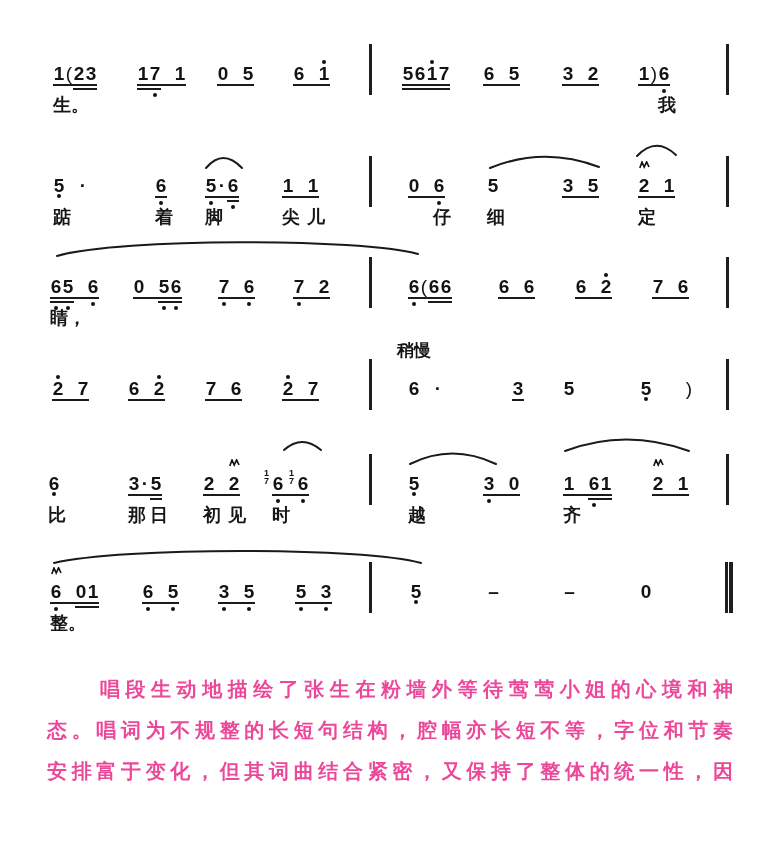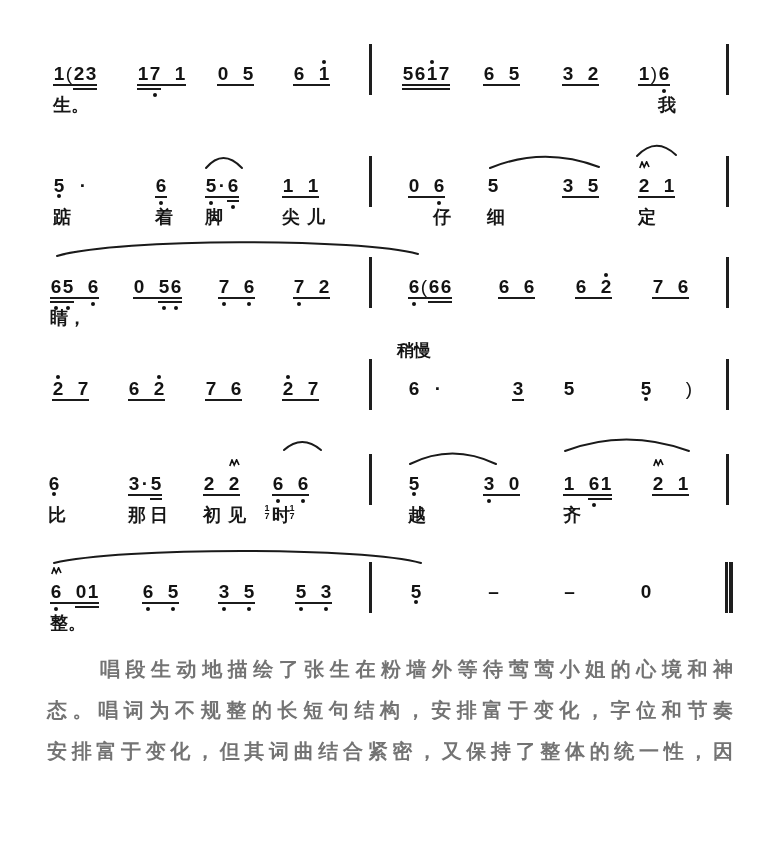--- a/index.html
+++ b/index.html
@@ -41,42 +41,42 @@
     .dn.u2 { top: 29px; }
     .up { top: -4px; }
 
     .lyric {
       position: absolute; left: 0; top: 32px;
       font: 700 18px/18px "DejaVu Sans", sans-serif; white-space: nowrap; text-align: left; color: #161616;
     }
     .orn { position: absolute; left: 50%; margin-left: -5px; top: -15px; width: 11px; height: 8px; }
     .grace {
       position: absolute; left: -8px; top: -5px; width: 6px;
-      font: 700 9px/8px "Liberation Sans", sans-serif; word-break: break-all; text-align: center; margin-top: 35px;
+      font: 700 9px/8px "Liberation Sans", sans-serif; word-break: break-all; text-align: left;
     }
 
     .bar { position: absolute; top: -20px; height: 51px; width: 3px; background: #1e1e1e; }
     .m0 .bar { left: 369px; }
     .m1 .bar { left: 726px; }
     .m1 .bar.final {
       left: 725px; width: 8px;
       background: linear-gradient(to right, #1e1e1e 0 3px, transparent 3px 4px, #1e1e1e 4px 8px);
     }
 
     .tempo {
       position: absolute; left: 397px; top: -38px;
       font: 700 17px/18px "DejaVu Sans", sans-serif; white-space: nowrap;
     }
 
     #slurs { position: absolute; left: 0; top: 0; width: 772px; height: 660px; pointer-events: none; }
     #slurs path { fill: none; stroke: #1a1a1a; stroke-width: 2; stroke-linecap: round; }
 
     #commentary {
-      position: absolute; left: 47px; top: 649px; width: 686px;
-      font: 700 20px/41px "DejaVu Sans", sans-serif; color: #737373;
+      position: absolute; left: 47px; top: 669px; width: 686px;
+      font: 700 20px/41px "DejaVu Sans", sans-serif; color: #ec4899;
     }
     .cline { height: 41px; text-align: justify; text-align-last: justify; }
     .cline.first { padding-left: 53px; }
     .cline.last { text-align: left; text-align-last: left; letter-spacing: 5px; }
   </style>
 </head>
 <body>
 
 <div id="score">
     <div class="row">
@@ -373,15 +373,15 @@
   <path d="M637,156 Q656,136 676,155"></path>
   <path d="M57,256 C120,238 360,238 418,254"></path>
   <path d="M284,450 Q302,434 321,450"></path>
   <path d="M410,464 Q452,443 496,464"></path>
   <path d="M565,451 Q626,428 689,451"></path>
   <path d="M54,563 C120,547 365,547 421,563"></path>
 </svg>
 
 <div id="commentary">
   <div class="cline first">唱段生动地描绘了张生在粉墙外等待莺莺小姐的心境和神</div>
-  <div class="cline">态。唱词为不规整的长短句结构，安排富于变化，字位和节奏</div>
+  <div class="cline">态。唱词为不规整的长短句结构，腔幅亦长短不等，字位和节奏</div>
   <div class="cline">安排富于变化，但其词曲结合紧密，又保持了整体的统一性，因</div>
 </div>
 
 </body></html>

